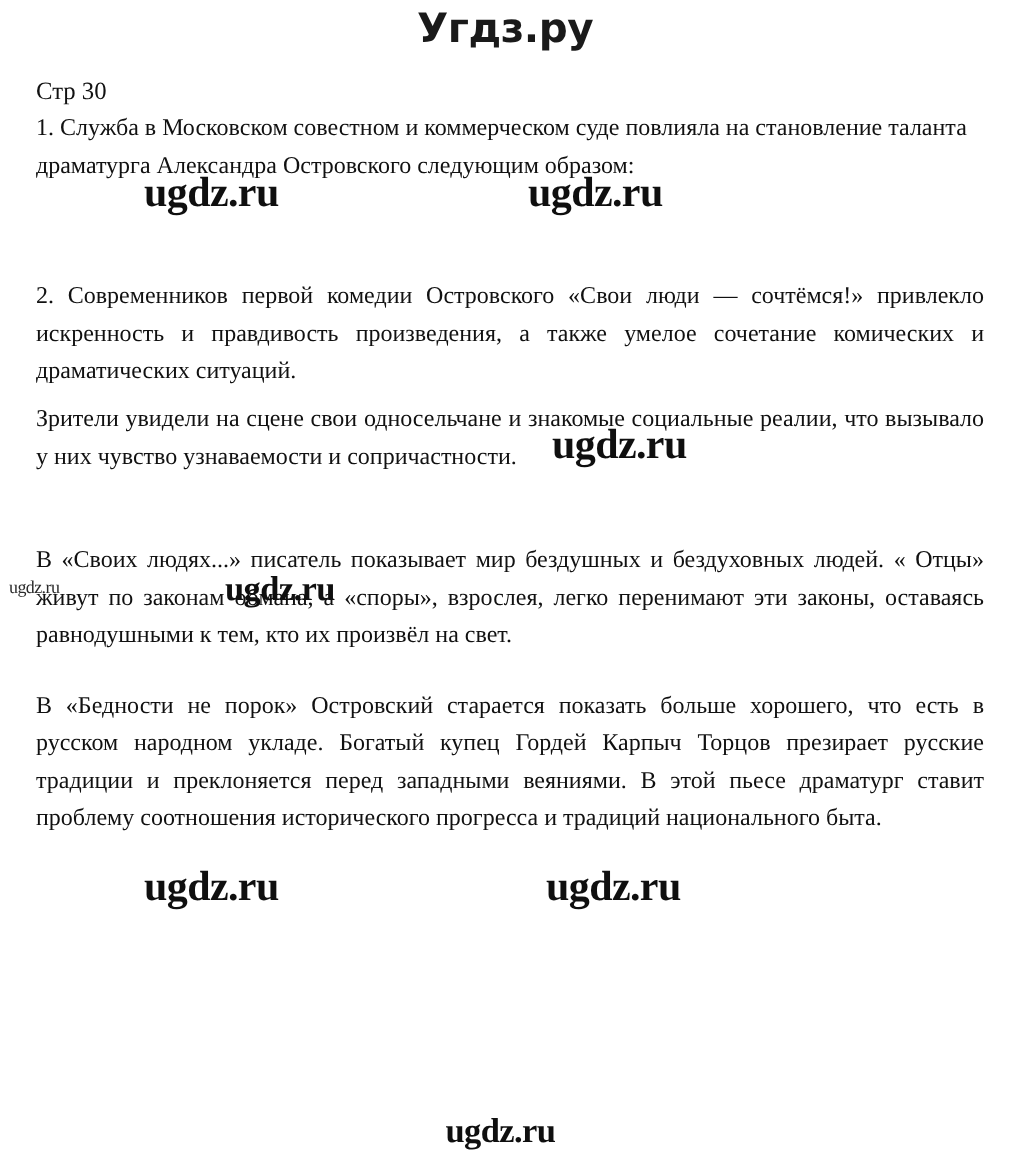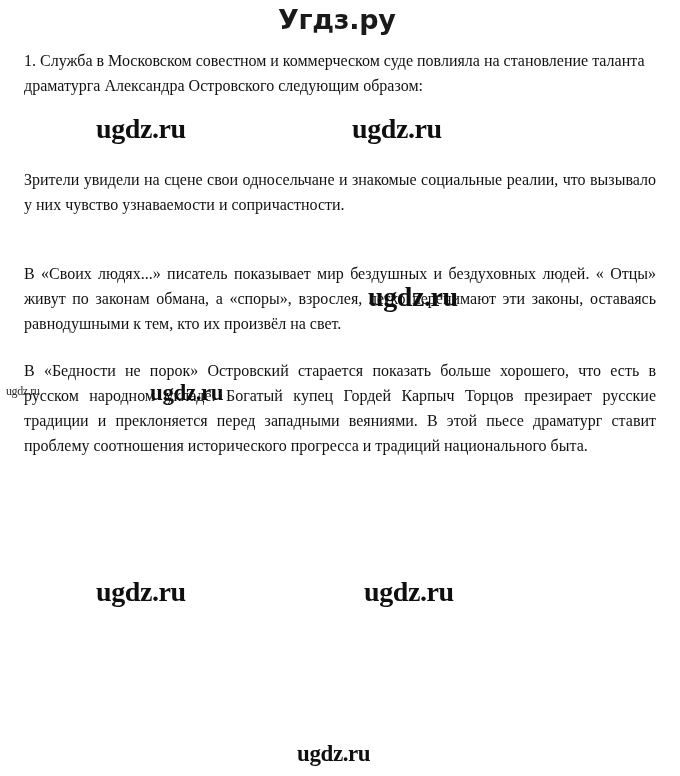--- a/index.html
+++ b/index.html
@@ -93,31 +93,33 @@
 </style>
 </head>
 <body>
 
 <div class="site-header">
   <div class="logo">Угдз.ру</div>
 </div>
 
 <div class="doc">
 
+  <p class="page-label">Стр 30</p>
 
   <p class="para left">1. Служба в Московском совестном и коммерческом суде повлияла на становление таланта драматурга Александра Островского следующим образом:</p>
 
   <div class="gap-md"></div>
 
 
   <div class="gap-lg"></div>
 
 
   <div class="gap-lg"></div>
 
+  <p class="para">2. Современников первой комедии Островского «Свои люди — сочтёмся!» привлекло искренность и правдивость произведения, а также умелое сочетание комических и драматических ситуаций.</p>
 
   <div class="gap-sm"></div>
 
   <p class="para">Зрители увидели на сцене свои односельчане и знакомые социальные реалии, что вызывало у них чувство узнаваемости и сопричастности.</p>
 
   <div class="gap-lg"></div>
 
 
   <div class="gap-lg"></div>
 

